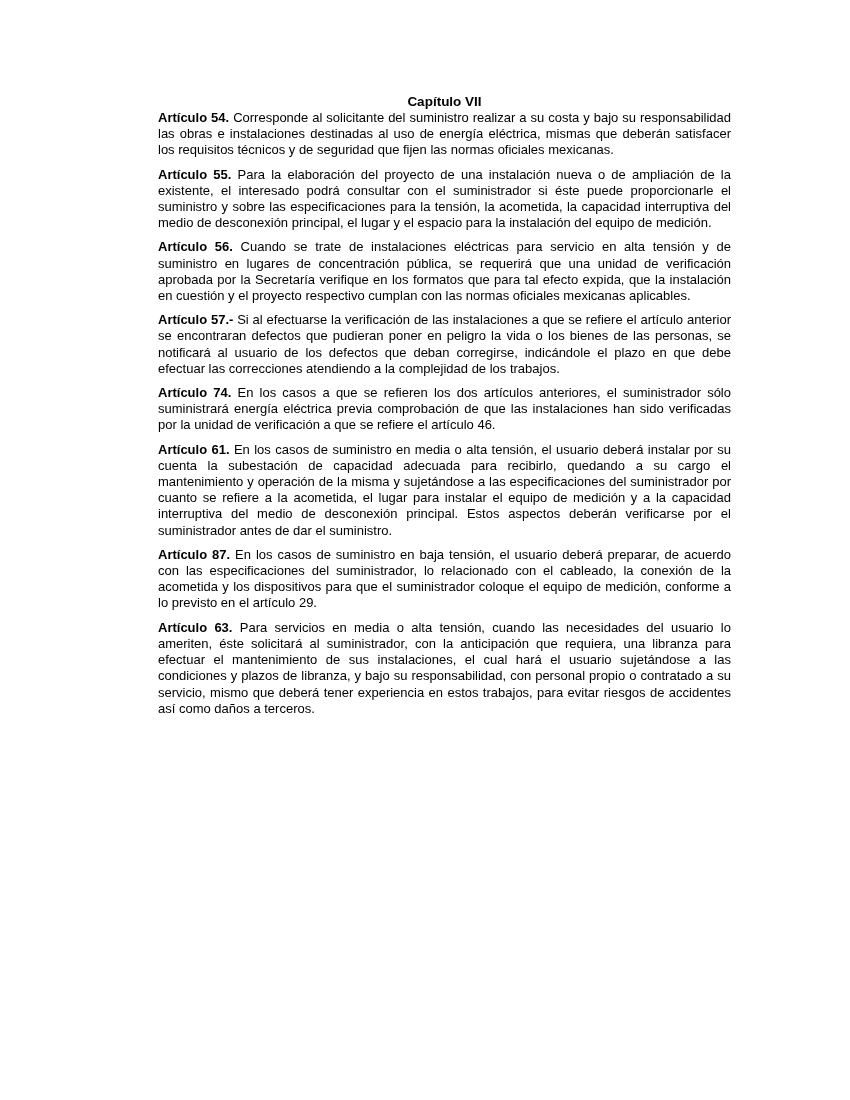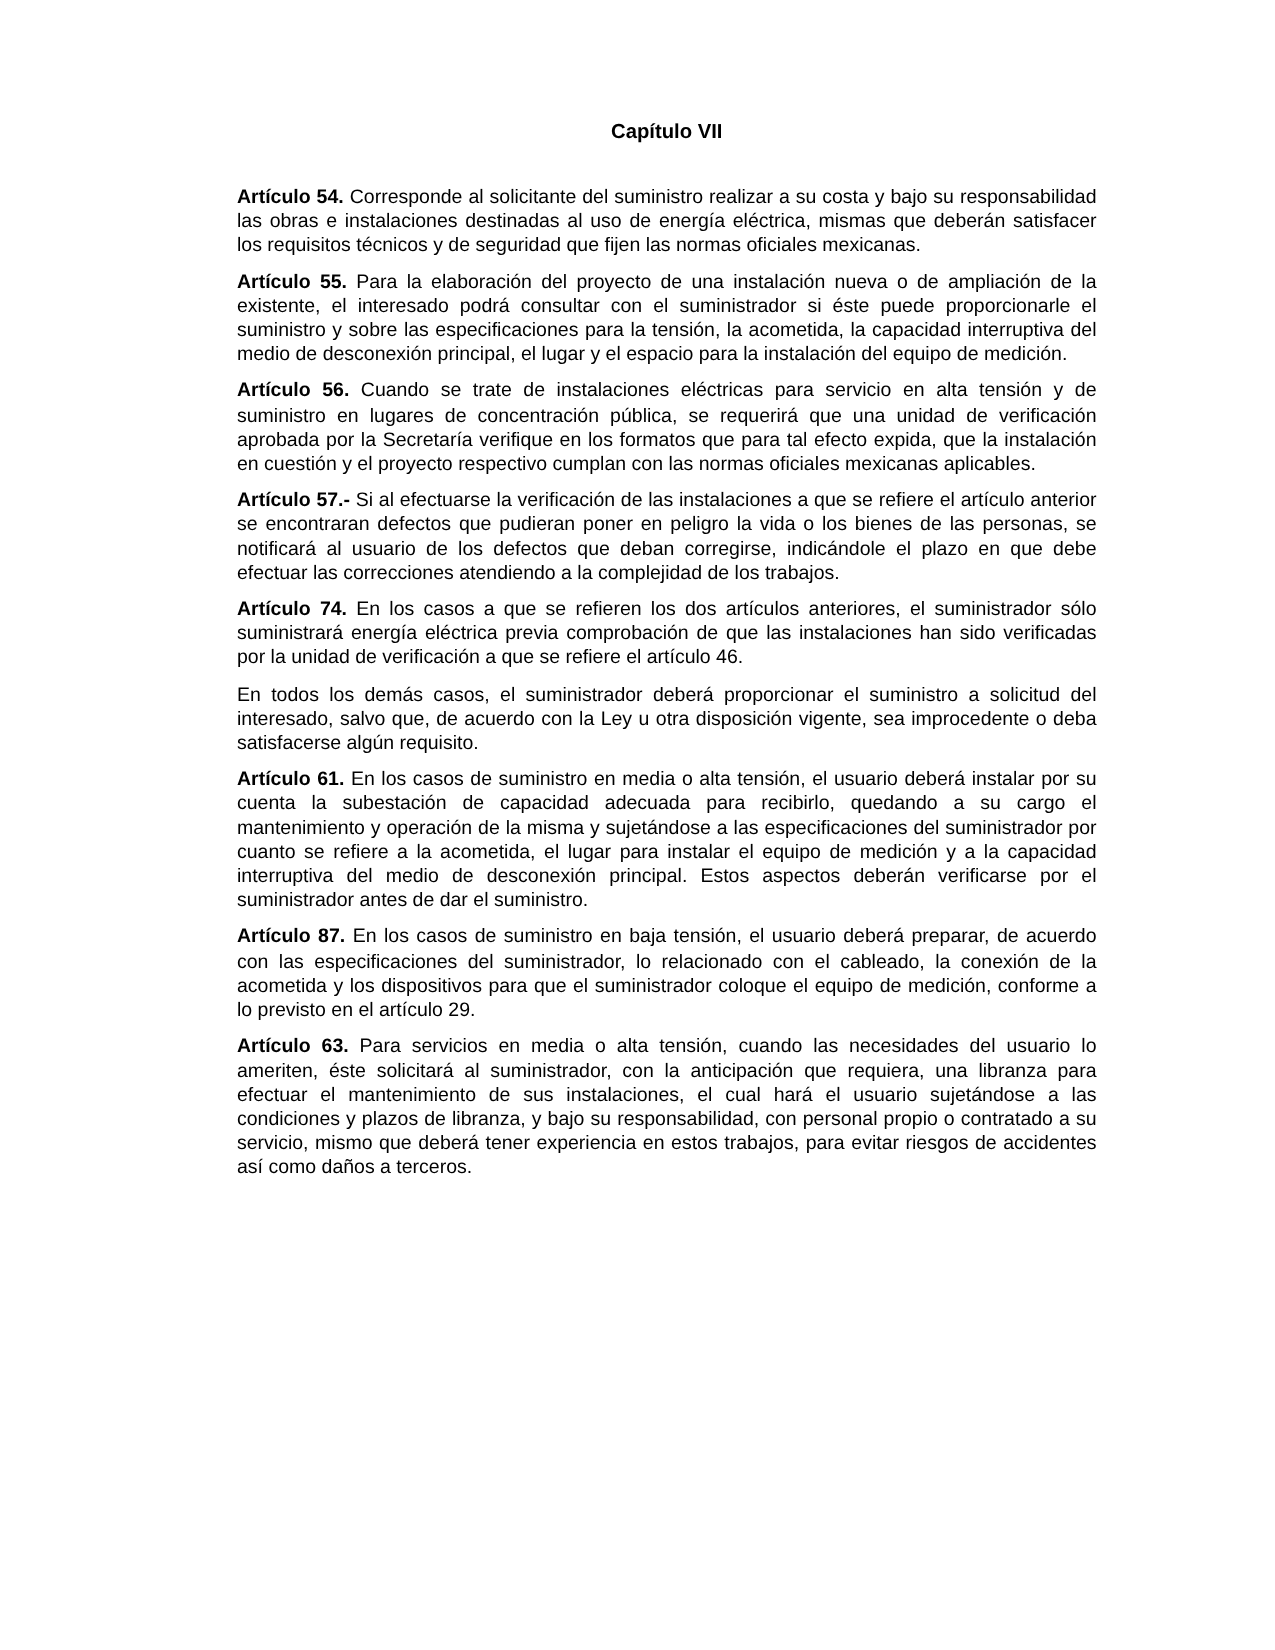--- a/index.html
+++ b/index.html
@@ -11,33 +11,32 @@
     position: relative;
     width: 850px;
     height: 1100px;
     background: #ffffff;
     overflow: hidden;
     font-family: "Liberation Sans", sans-serif;
     color: #000000;
   }
   .content {
     position: absolute;
-    top: 80px;
+    top: 94px;
     left: 158px;
     width: 573px;
   }
   .doc-title {
     text-align: center;
     font-weight: bold;
     font-size: 13.5px;
     line-height: 16px;
     margin: 0;
   }
   .doc-body {
-    margin-top: 27px;
   }
   .doc-body p {
     margin: 0 0 8px 0;
     font-size: 13px;
     line-height: 16.2px;
     text-align: justify;
   }
   .doc-body p .lead {
     font-weight: bold;
   }
@@ -47,19 +46,18 @@
 
 <div class="page">
   <div class="content">
     <div class="doc-title">Capítulo VII</div>
     <div class="doc-body">
         <p><span class="lead">Artículo 54. </span><span>Corresponde al solicitante del suministro realizar a su costa y bajo su responsabilidad las obras e instalaciones destinadas al uso de energía eléctrica, mismas que deberán satisfacer los requisitos técnicos y de seguridad que fijen las normas oficiales mexicanas.</span></p>
         <p><span class="lead">Artículo 55. </span><span>Para la elaboración del proyecto de una instalación nueva o de ampliación de la existente, el interesado podrá consultar con el suministrador si éste puede proporcionarle el suministro y sobre las especificaciones para la tensión, la acometida, la capacidad interruptiva del medio de desconexión principal, el lugar y el espacio para la instalación del equipo de medición.</span></p>
         <p><span class="lead">Artículo 56. </span><span>Cuando se trate de instalaciones eléctricas para servicio en alta tensión y de suministro en lugares de concentración pública, se requerirá que una unidad de verificación aprobada por la Secretaría verifique en los formatos que para tal efecto expida, que la instalación en cuestión y el proyecto respectivo cumplan con las normas oficiales mexicanas aplicables.</span></p>
         <p><span class="lead">Artículo 57.- </span><span>Si al efectuarse la verificación de las instalaciones a que se refiere el artículo anterior se encontraran defectos que pudieran poner en peligro la vida o los bienes de las personas, se notificará al usuario de los defectos que deban corregirse, indicándole el plazo en que debe efectuar las correcciones atendiendo a la complejidad de los trabajos.</span></p>
         <p><span class="lead">Artículo 74. </span><span>En los casos a que se refieren los dos artículos anteriores, el suministrador sólo suministrará energía eléctrica previa comprobación de que las instalaciones han sido verificadas por la unidad de verificación a que se refiere el artículo 46.</span></p>
-        <p><span>En todos los demás casos, el suministrador deberá proporcionar el suministro a solicitud del interesado, salvo que, de acuerdo con la Ley u otra disposición vigente, sea improcedente o deba satisfacerse algún requisito.</span></p>
         <p><span class="lead">Artículo 61. </span><span>En los casos de suministro en media o alta tensión, el usuario deberá instalar por su cuenta la subestación de capacidad adecuada para recibirlo, quedando a su cargo el mantenimiento y operación de la misma y sujetándose a las especificaciones del suministrador por cuanto se refiere a la acometida, el lugar para instalar el equipo de medición y a la capacidad interruptiva del medio de desconexión principal. Estos aspectos deberán verificarse por el suministrador antes de dar el suministro.</span></p>
         <p><span class="lead">Artículo 87. </span><span>En los casos de suministro en baja tensión, el usuario deberá preparar, de acuerdo con las especificaciones del suministrador, lo relacionado con el cableado, la conexión de la acometida y los dispositivos para que el suministrador coloque el equipo de medición, conforme a lo previsto en el artículo 29.</span></p>
         <p><span class="lead">Artículo 63. </span><span>Para servicios en media o alta tensión, cuando las necesidades del usuario lo ameriten, éste solicitará al suministrador, con la anticipación que requiera, una libranza para efectuar el mantenimiento de sus instalaciones, el cual hará el usuario sujetándose a las condiciones y plazos de libranza, y bajo su responsabilidad, con personal propio o contratado a su servicio, mismo que deberá tener experiencia en estos trabajos, para evitar riesgos de accidentes así como daños a terceros.</span></p>
       </div>
   </div>
 </div>
 
 </body></html>

